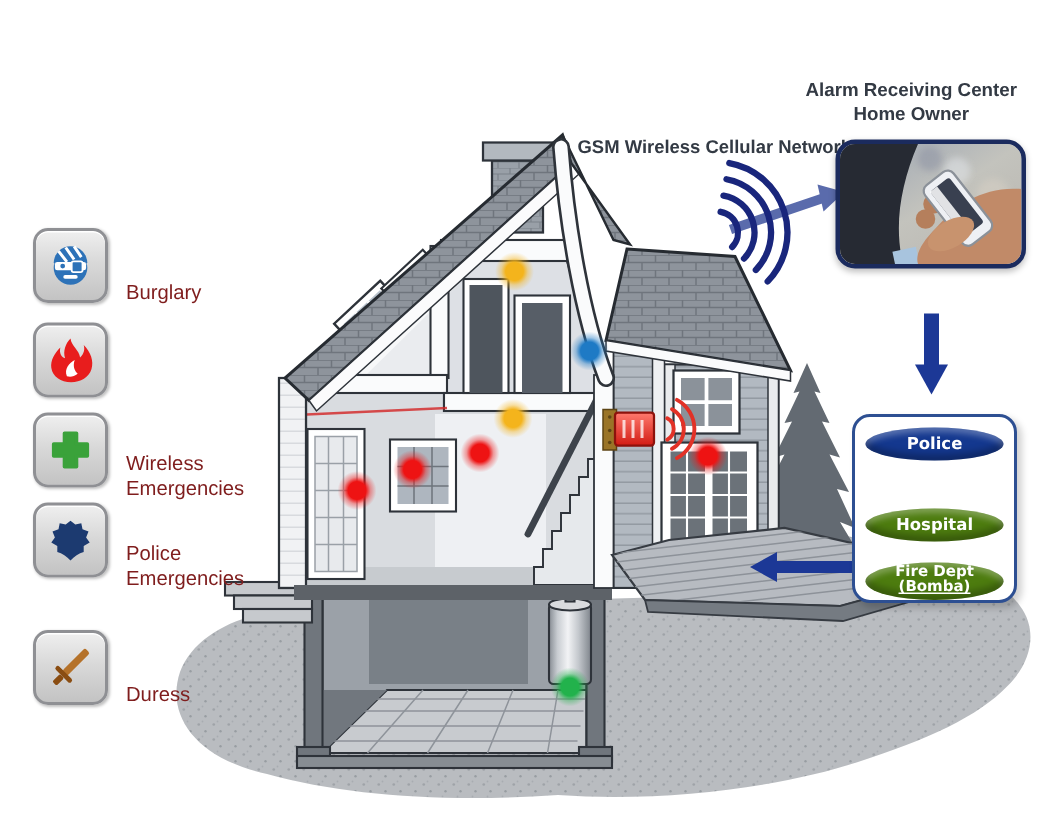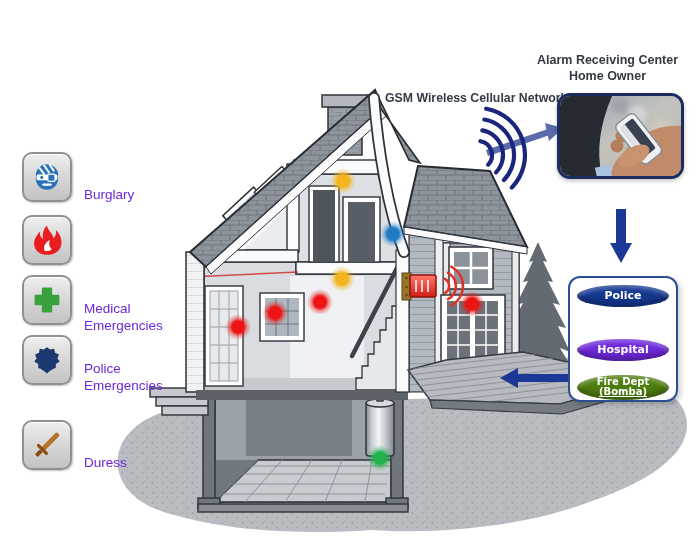--- a/index.html
+++ b/index.html
@@ -6,21 +6,21 @@
   body{width:700px;height:545px;position:relative;background:#ffffff;overflow:hidden;
        font-family:"Liberation Sans",sans-serif;}
   #scene-svg{position:absolute;left:0;top:0;z-index:1;}
 
   
   .legend-item{position:absolute;left:22px;width:270px;height:50px;display:flex;align-items:center;gap:12px;z-index:6;}
   .legend-tile{width:50px;height:50px;box-sizing:border-box;border:2px solid #8f9094;border-radius:10px;
     background:linear-gradient(180deg,#efefef 0%,#d9d9d9 45%,#c3c3c3 100%);
     box-shadow:inset 0 1px 0 #ffffff,1px 1px 2px rgba(0,0,0,.25);
     display:flex;align-items:center;justify-content:center;flex:0 0 auto;}
-  .legend-label{font-size:13.5px;line-height:17px;color:#6d28d9;margin-top:34px;}
+  .legend-label{font-size:13.5px;line-height:17px;color:#7f1d1d;margin-top:34px;}
   .legend-label span{display:block;}
   .legend-label span:empty{display:none;}
 
   
   .top-label{position:absolute;z-index:6;color:#333a44;font-weight:600;}
   #receiver-label{left:505px;top:53px;width:205px;text-align:center;font-size:12.5px;line-height:15.5px;}
   #gsm-label{left:385px;top:91px;font-size:12.3px;white-space:nowrap;}
 
   
   #photo-card{position:absolute;left:557px;top:93px;width:127px;height:86px;box-sizing:border-box;
@@ -307,21 +307,21 @@
   </div>
 </div>
 
 <div class="legend-item" style="top:275px">
   <div class="legend-tile">
     <svg width="40" height="40" viewBox="0 0 50 50">
       <path d="M20,11 h10 v9 h9 v10 h-9 v9 h-10 v-9 h-9 v-10 h9 Z" fill="#3aa23a" stroke="#3aa23a" stroke-width="3" stroke-linejoin="round"></path>
     </svg>
   </div>
   <div class="legend-label">
-    <span>Medical</span>
+    <span>Wireless</span>
       <span>Emergencies</span>
   </div>
 </div>
 
 <div class="legend-item" style="top:335px">
   <div class="legend-tile">
     <svg width="40" height="40" viewBox="0 0 50 50">
       <path fill="#1c3a70" d="M25,9 L29,12 L34,11 L35,16 L40,18 L38,23 L41,27 L36,30 L36,35
         C32,36 28,39 25,42 C22,39 18,36 14,35 L14,30 L9,27 L12,23 L10,18 L15,16 L16,11 L21,12 Z"></path>
     </svg>
@@ -382,21 +382,21 @@
     </g>
     <ellipse cx="74" cy="60" rx="17" ry="9" fill="#c8936e" transform="rotate(-30 74 60)"></ellipse>
   </svg>
 </div>
 
 <div id="responders-box">
   <div class="responder-oval" style="background: rgb(20, 56, 143);">
     <span>Police</span>
 
   </div>
-  <div class="responder-oval" style="background: #6d28d9; margin-top: 18px;">
+  <div class="responder-oval" style="background: #4d7c0f; margin-top: 18px;">
     <span>Hospital</span>
 
   </div>
   <div class="responder-oval" style="background: #4d7c0f;">
     <span>Fire Dept</span>
     <span class="sub">(Bomba)</span>
   </div>
 </div>
 
 </body></html>

